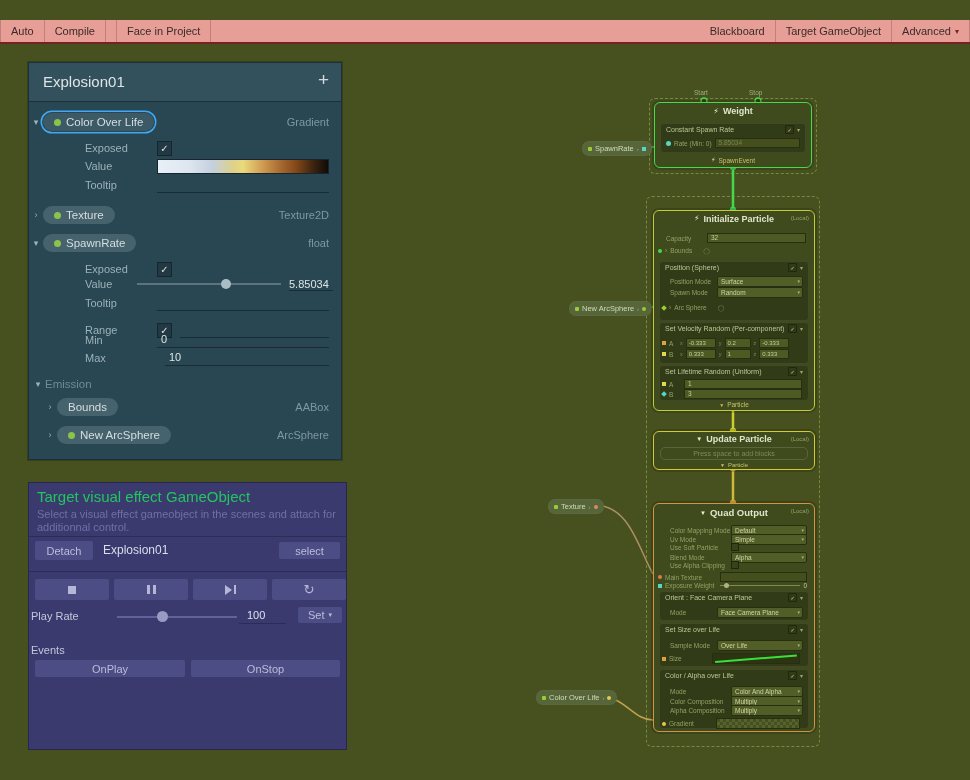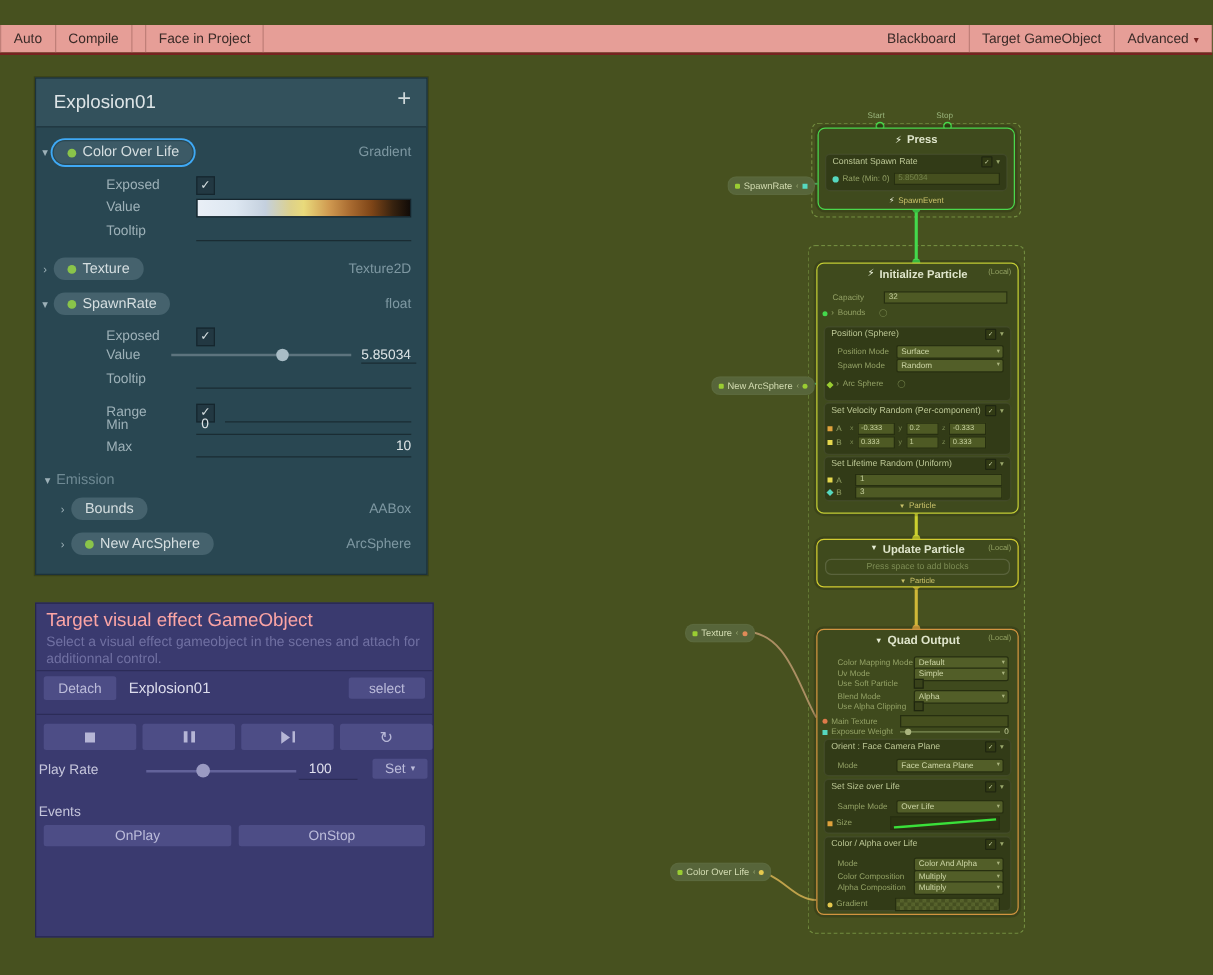--- a/index.html
+++ b/index.html
@@ -83,21 +83,21 @@
   .ufield{flex:1;margin-right:12px;border-bottom:1px solid #1a2c33;height:14px;font-size:11px;color:#dde4e6;padding-left:4px;}
   .gradstrip{flex:1;height:13px;margin-right:12px;border:1px solid #15262e;
      background:linear-gradient(90deg,#e9eff6 0%,#dde7f1 18%,#c4d0de 32%,#ddd18b 44%,#e9da7b 50%,#cf9950 62%,#a86a30 72%,#7e4517 82%,#37220f 92%,#110b07 100%);}
   .btrack{position:relative;height:2px;background:#5d747e;flex:1;margin:0 8px;}
   .bthumb{position:absolute;top:-4px;width:10px;height:10px;border-radius:50%;background:#a9bdc6;}
   .bnum{width:44px;margin-right:8px;font-size:11px;color:#dde4e6;border-bottom:1px solid #1a2c33;text-align:left;}
   .emis{font-size:11.5px;color:#6f8a94;}
 
   
   .tp{position:absolute;left:28px;top:482px;width:317px;height:266px;background:#3a3a6f;z-index:3;border:1px solid #26264e;}
-  .tptitle{position:absolute;left:8px;top:5px;font-size:15px;color:#fca5a5;}
+  .tptitle{position:absolute;left:8px;top:5px;font-size:15px;color:#22c55e;}
   .tpsub{position:absolute;left:8px;top:25px;width:300px;font-size:11px;line-height:13px;color:#7070a2;}
   .tpsep{position:absolute;left:0;right:0;height:1px;background:#2c2c58;}
   .tbtn2{position:absolute;background:#4d4d86;color:#bcbcda;font-size:11px;display:flex;align-items:center;justify-content:center;border-radius:2px;cursor:default;}
   .tpname{position:absolute;font-size:12px;color:#dcdcec;}
   .pbtn{position:absolute;width:74px;height:21px;background:#4d4d86;border-radius:2px;display:flex;align-items:center;justify-content:center;color:#b6b6d6;}
   .ico-stop{width:8px;height:8px;background:#b6b6d6;}
   .ico-pause{display:flex;gap:3px;}
   .ico-pause i{display:block;width:3px;height:9px;background:#b6b6d6;}
   .ico-step{display:flex;align-items:center;gap:2px;}
   .tri{width:0;height:0;border-left:7px solid #b6b6d6;border-top:5px solid transparent;border-bottom:5px solid transparent;}
@@ -157,21 +157,21 @@
     <circle cx="733" cy="468" r="3.2" fill="#d0b838"></circle>
     <circle cx="733" cy="503" r="3.2" fill="#d6a43c"></circle>
   </svg>
 
   <div class="flowlabel" style="left:694px;top:89px;">Start</div>
   <div class="flowlabel" style="left:749px;top:89px;">Stop</div>
 
   <div class="node" style="left:654px;top:102px;width:156px;height:64px;border:1.5px solid #4ad84c;">
     <div class="ntitle">
         <span class="nicon">⚡</span>
-        <span>Press</span>
+        <span>Weight</span>
       </div>
     <div class="blk" style="top:20px;height:28px;">
       <div class="blkhead">
           <span>Constant Spawn Rate</span>
         <span class="hctl">
             <span class="cbx">✓</span>
             <span>▾</span>
           </span>
       </div>
       <div class="nrow" style="left:5px;right:5px;top:14px;">
@@ -491,21 +491,21 @@
       <span class="blab">Range</span>
       <span class="bcheck">✓</span>
       <span class="ufield" style="margin-left:8px;"></span>
     </div>
     <div class="brow" style="top:268px;height:18px;">
       <span class="blab">Min</span>
       <span class="ufield" style="margin-left:28px;">0</span>
     </div>
     <div class="brow" style="top:286px;height:18px;">
       <span class="blab">Max</span>
-      <span class="ufield" style="margin-left:28px;text-align:right;">10</span>
+      <span class="ufield" style="margin-left:36px;">10</span>
     </div>
 
     <div class="brow" style="top:310px;">
       <span class="chev" style="margin-left:2px;">▾</span>
       <span class="emis">Emission</span>
     </div>
     <div class="brow" style="top:333px;">
       <span class="chev" style="margin-left:14px;">›</span>
       <span class="bpill">
         <span>Bounds</span>

